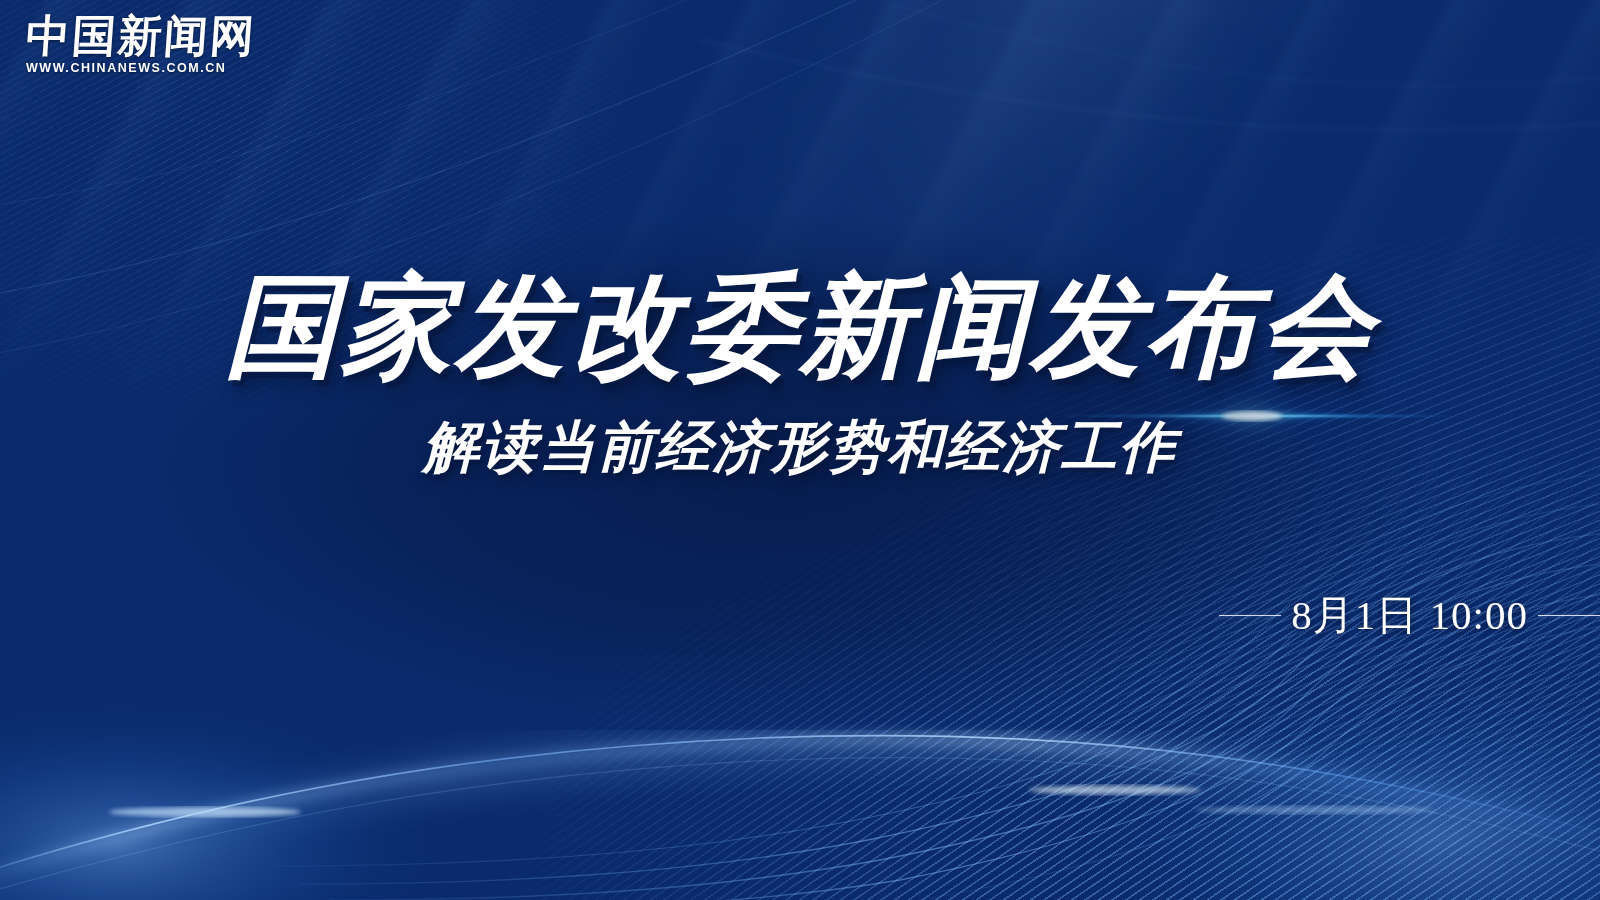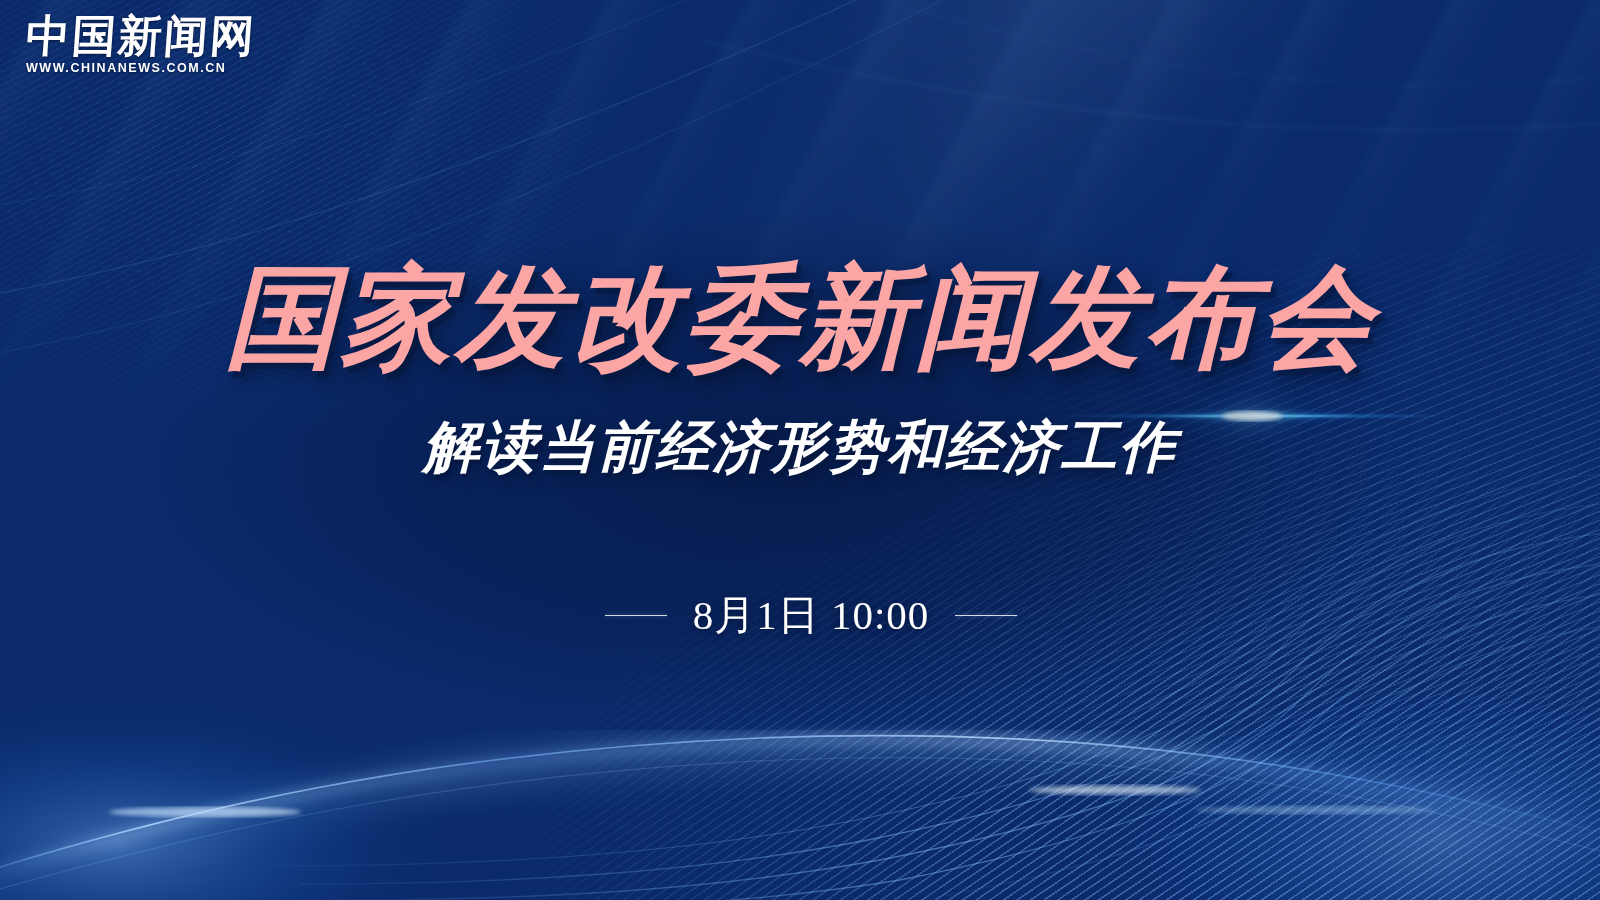--- a/index.html
+++ b/index.html
@@ -152,25 +152,25 @@
 
   
   #content {
     position: absolute;
     left: 0;
     right: 0;
     top: 262px;
     text-align: center;
   }
   #main-title {
-    font-family: Liberation Mono, monospace;
+    font-family: Liberation Sans, sans-serif;
     font-size: 112px;
     font-weight: 700;
     font-style: italic;
-    color: #fca5a5;
+    color: #ffffff;
     letter-spacing: 3px;
     line-height: 1.16;
     white-space: nowrap;
     text-shadow:
       4px 6px 0 rgba(6,22,60,0.55),
       7px 10px 16px rgba(3,14,40,0.55);
   }
   #subtitle {
     margin-top: 18px;
     font-family: "Liberation Sans", "DejaVu Sans", sans-serif;
@@ -182,22 +182,22 @@
     white-space: nowrap;
     text-shadow:
       2px 4px 0 rgba(6,22,60,0.45),
       4px 7px 12px rgba(3,14,40,0.50);
     text-align: center;
   }
   #datetime-row {
     margin-top: 102px;
     display: flex;
     align-items: center;
-    justify-content: center;
-    gap: 26px;
+    justify-content: flex-end;
+    gap: 10px;
     margin-left: 22px;
   }
   .rule {
     width: 62px;
     height: 1.6px;
     background: rgba(255,255,255,0.82);
     box-shadow: 0 0 4px rgba(180,215,255,.45);
   }
   #datetime {
     font-family: "Liberation Serif", "DejaVu Serif", serif;

